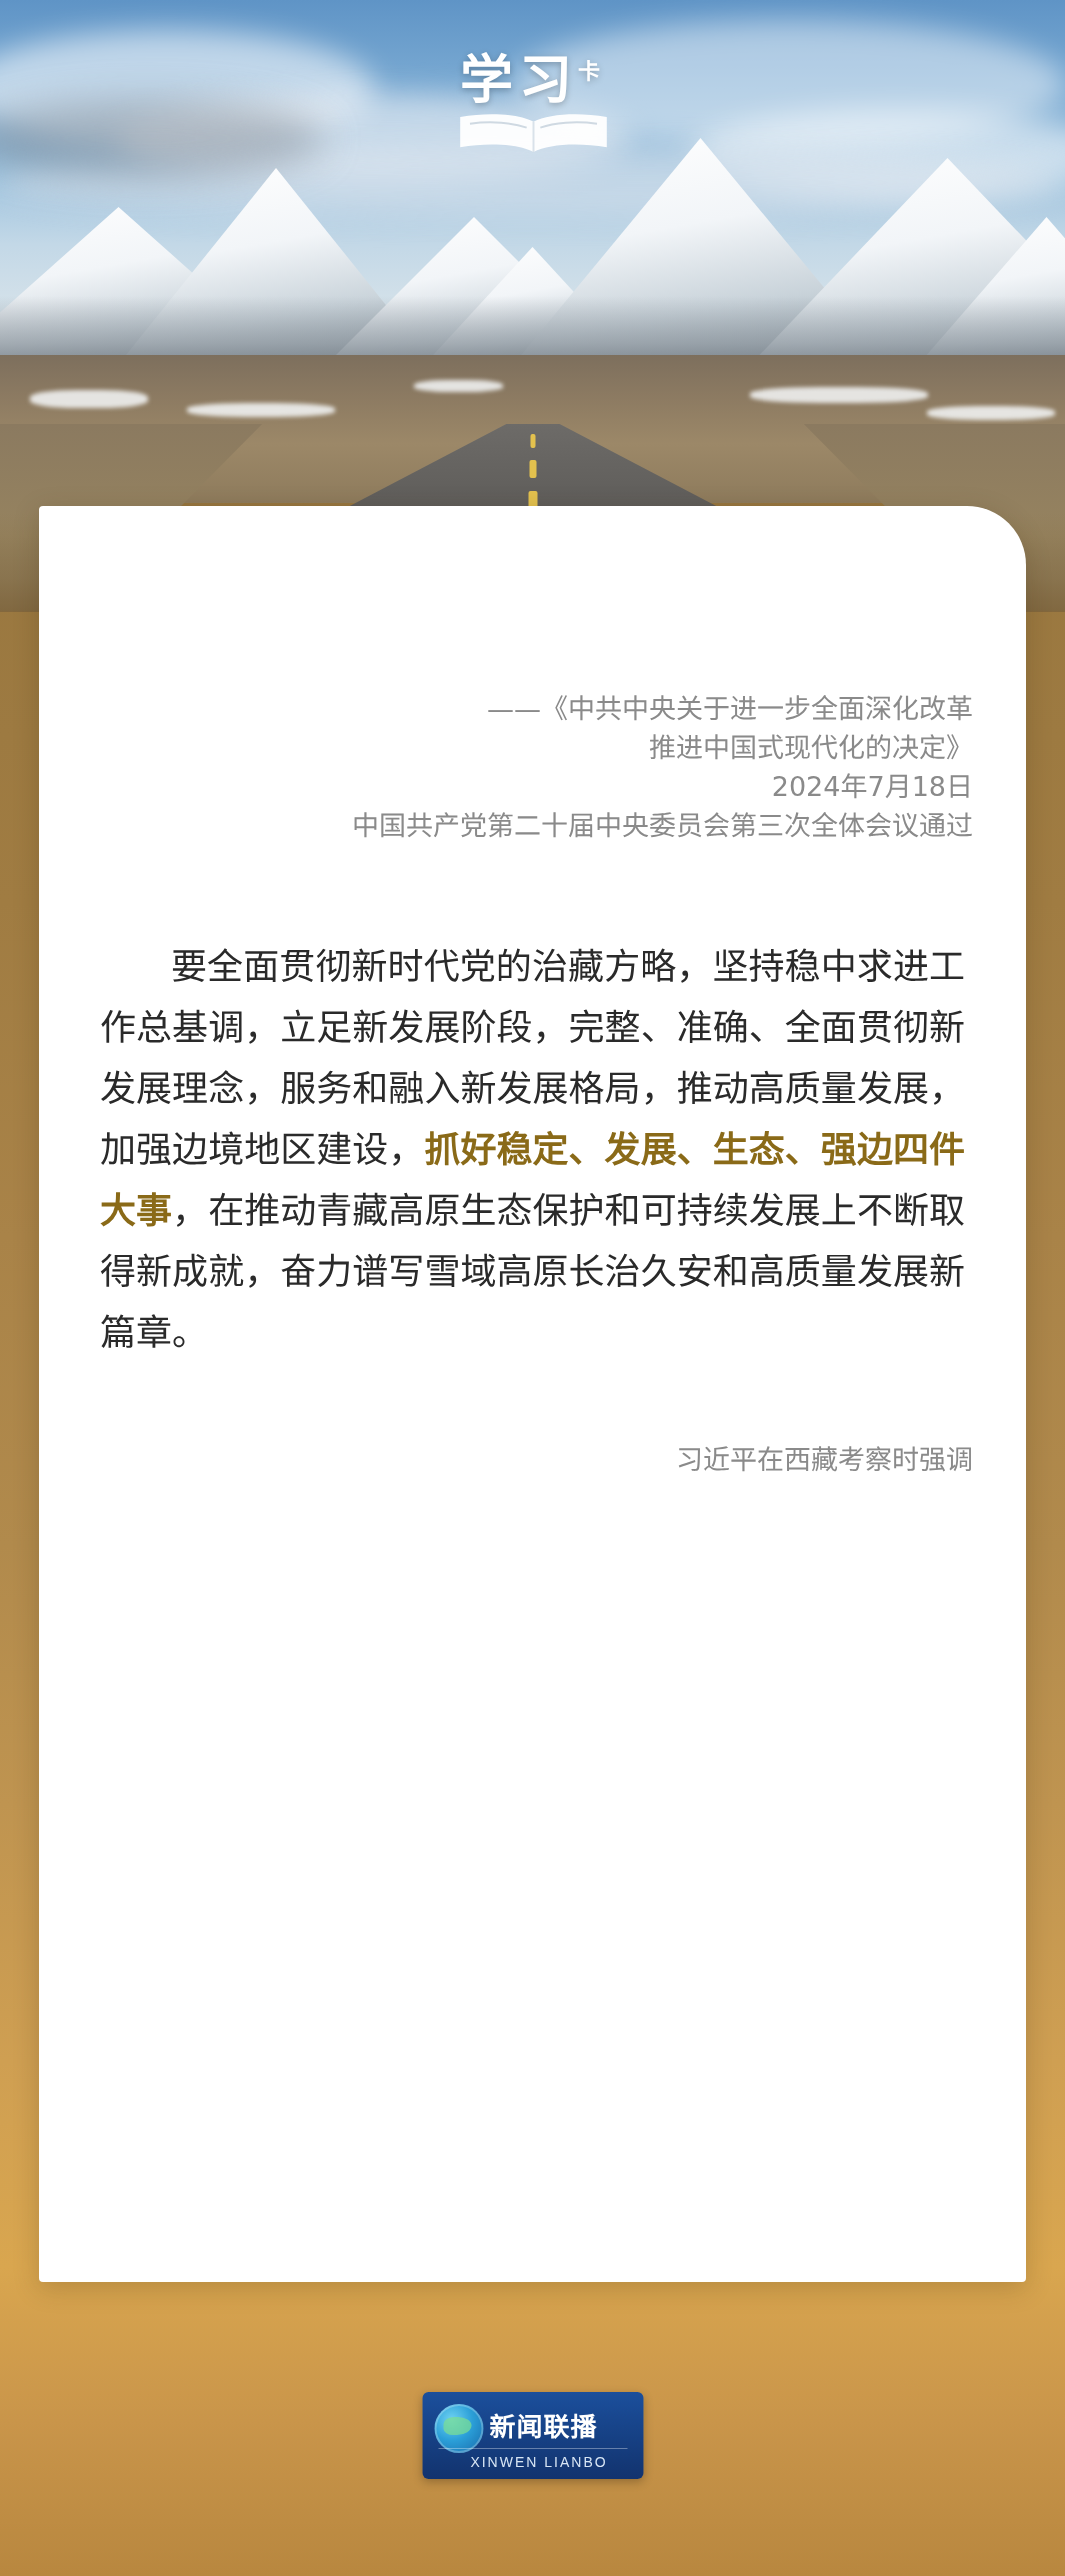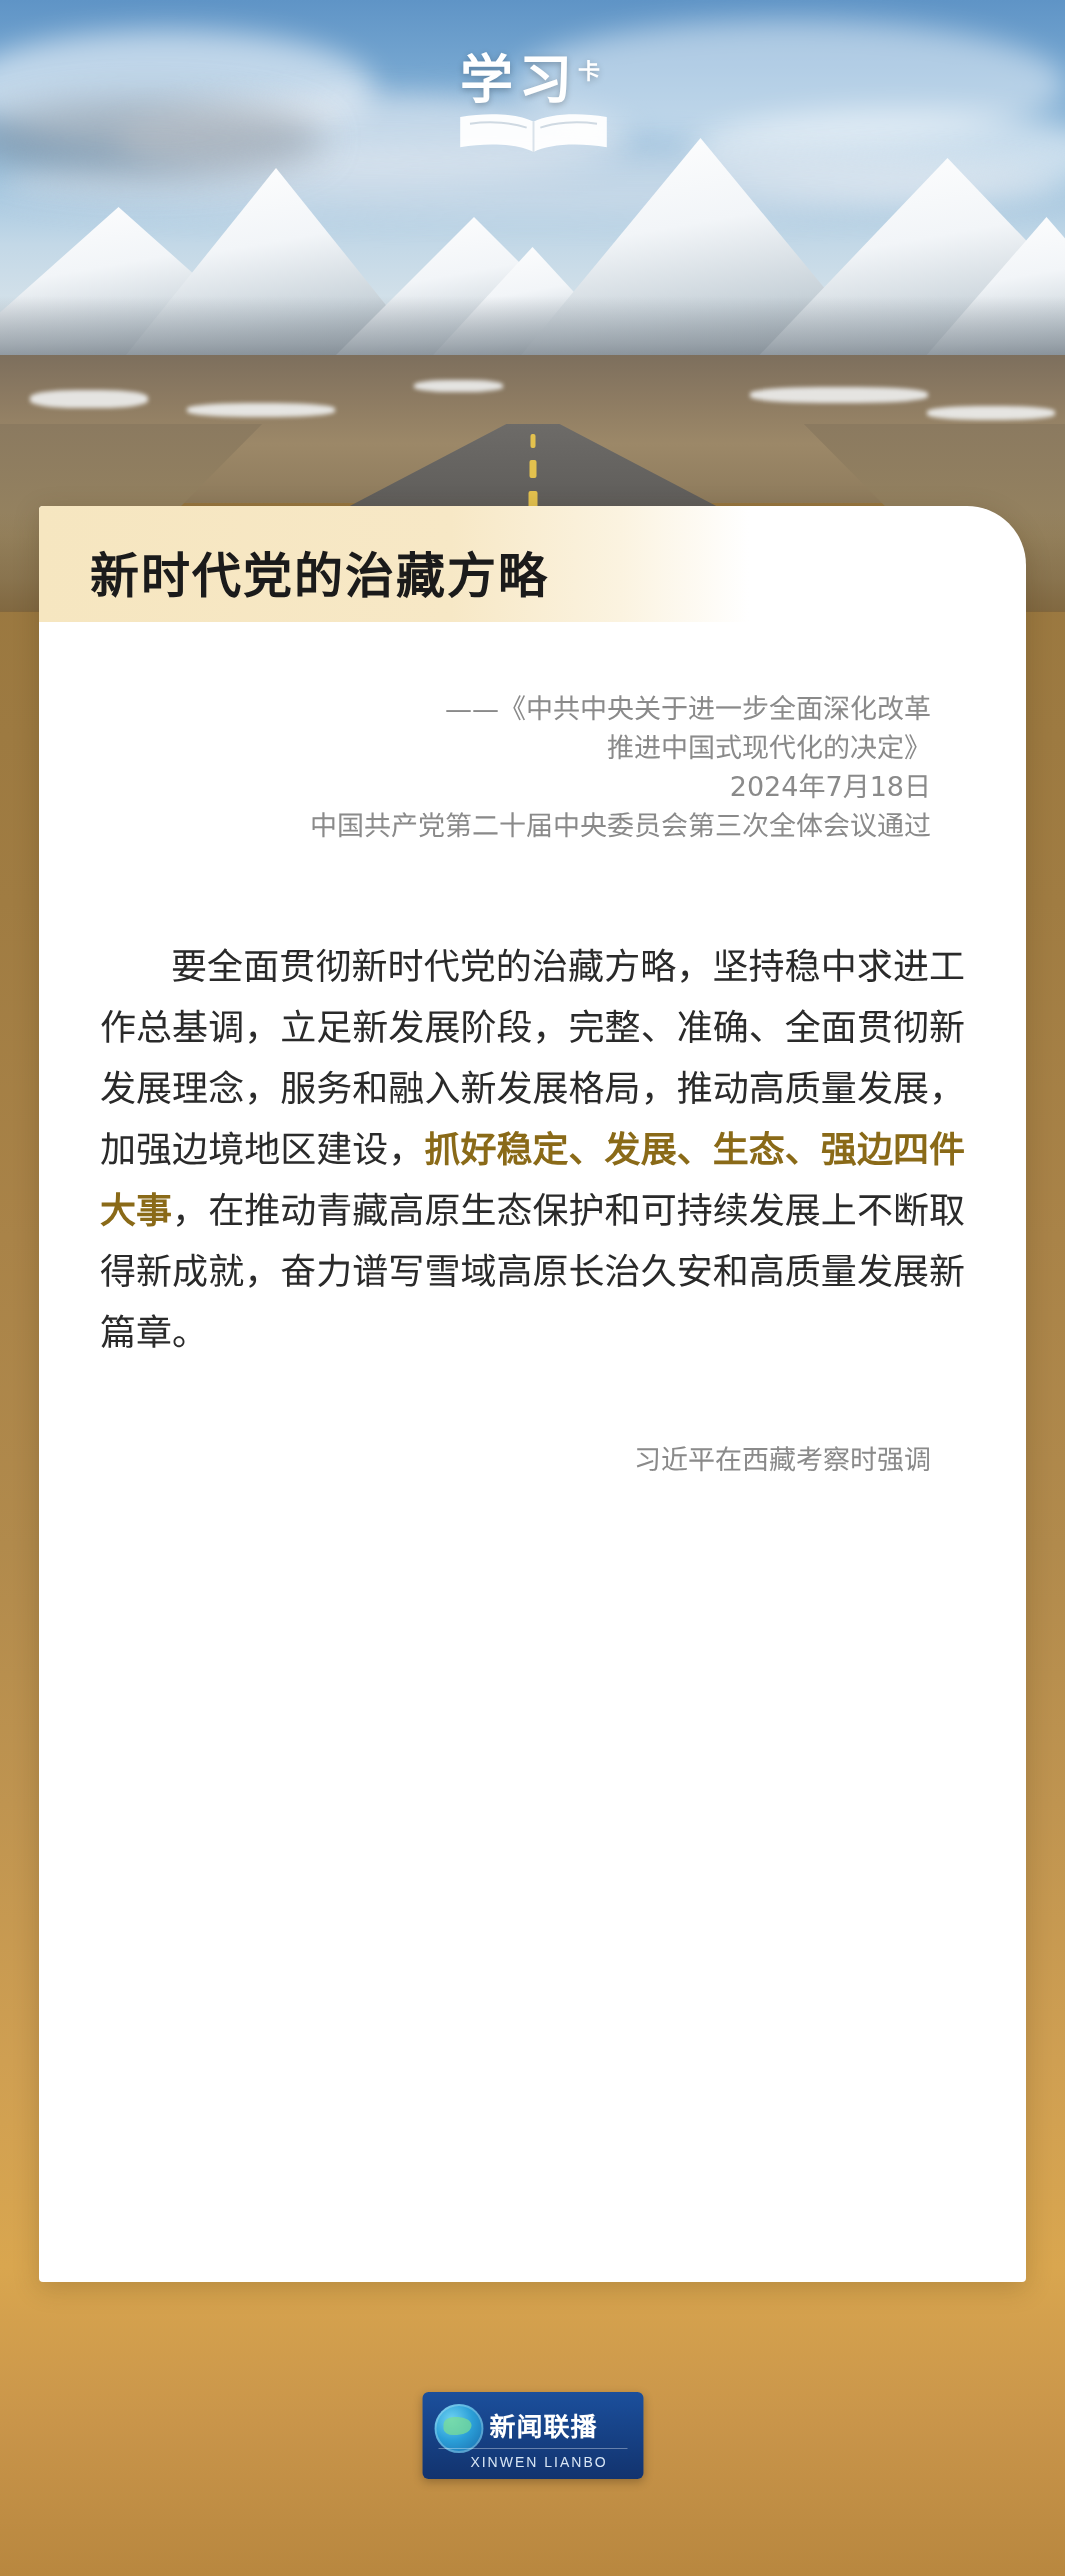--- a/index.html
+++ b/index.html
@@ -221,21 +221,21 @@
     font-family: "DejaVu Sans", "Liberation Sans", sans-serif;
   }
   .p1 { margin-top: 63px; text-indent: 71px; }
   .p2 { margin-top: 91px; text-indent: 71px; }
   .hl {
     color: #8a6a18;
     font-weight: bold;
   }
 
   .source {
-    padding: 0 95px;
+    padding: 0 53px;
     text-align: right;
     color: #8a8a8a;
     font-size: 27px;
     line-height: 39px;
     font-family: "DejaVu Sans", "Liberation Sans", sans-serif;
   }
   .s1 { margin-top: 67px; }
   .s2 { margin-top: 77px; }
 
   
@@ -347,23 +347,20 @@
       <path d="M85 10 C100 2 130 0 160 5 L160 36 C130 31 100 33 85 41 Z" fill="#ffffff" opacity="0.95"></path>
       <path d="M85 10 L85 41" stroke="#d9e2ea" stroke-width="2"></path>
       <path d="M20 12 C42 9 64 11 78 16" stroke="#cfd9e2" stroke-width="2" fill="none"></path>
       <path d="M92 16 C106 11 128 9 150 12" stroke="#cfd9e2" stroke-width="2" fill="none"></path>
     </svg>
   </div>
 </div>
 
 <div class="card">
 
-  <div class="title-band">
-    <div class="title-text">新时代党的治藏方略</div>
-  </div>
 
   <div class="content">
 
 
     <div class="source s1">
       <div>——《中共中央关于进一步全面深化改革</div>
       <div>推进中国式现代化的决定》</div>
       <div>2024年7月18日</div>
       <div>中国共产党第二十届中央委员会第三次全体会议通过</div>
     </div>

